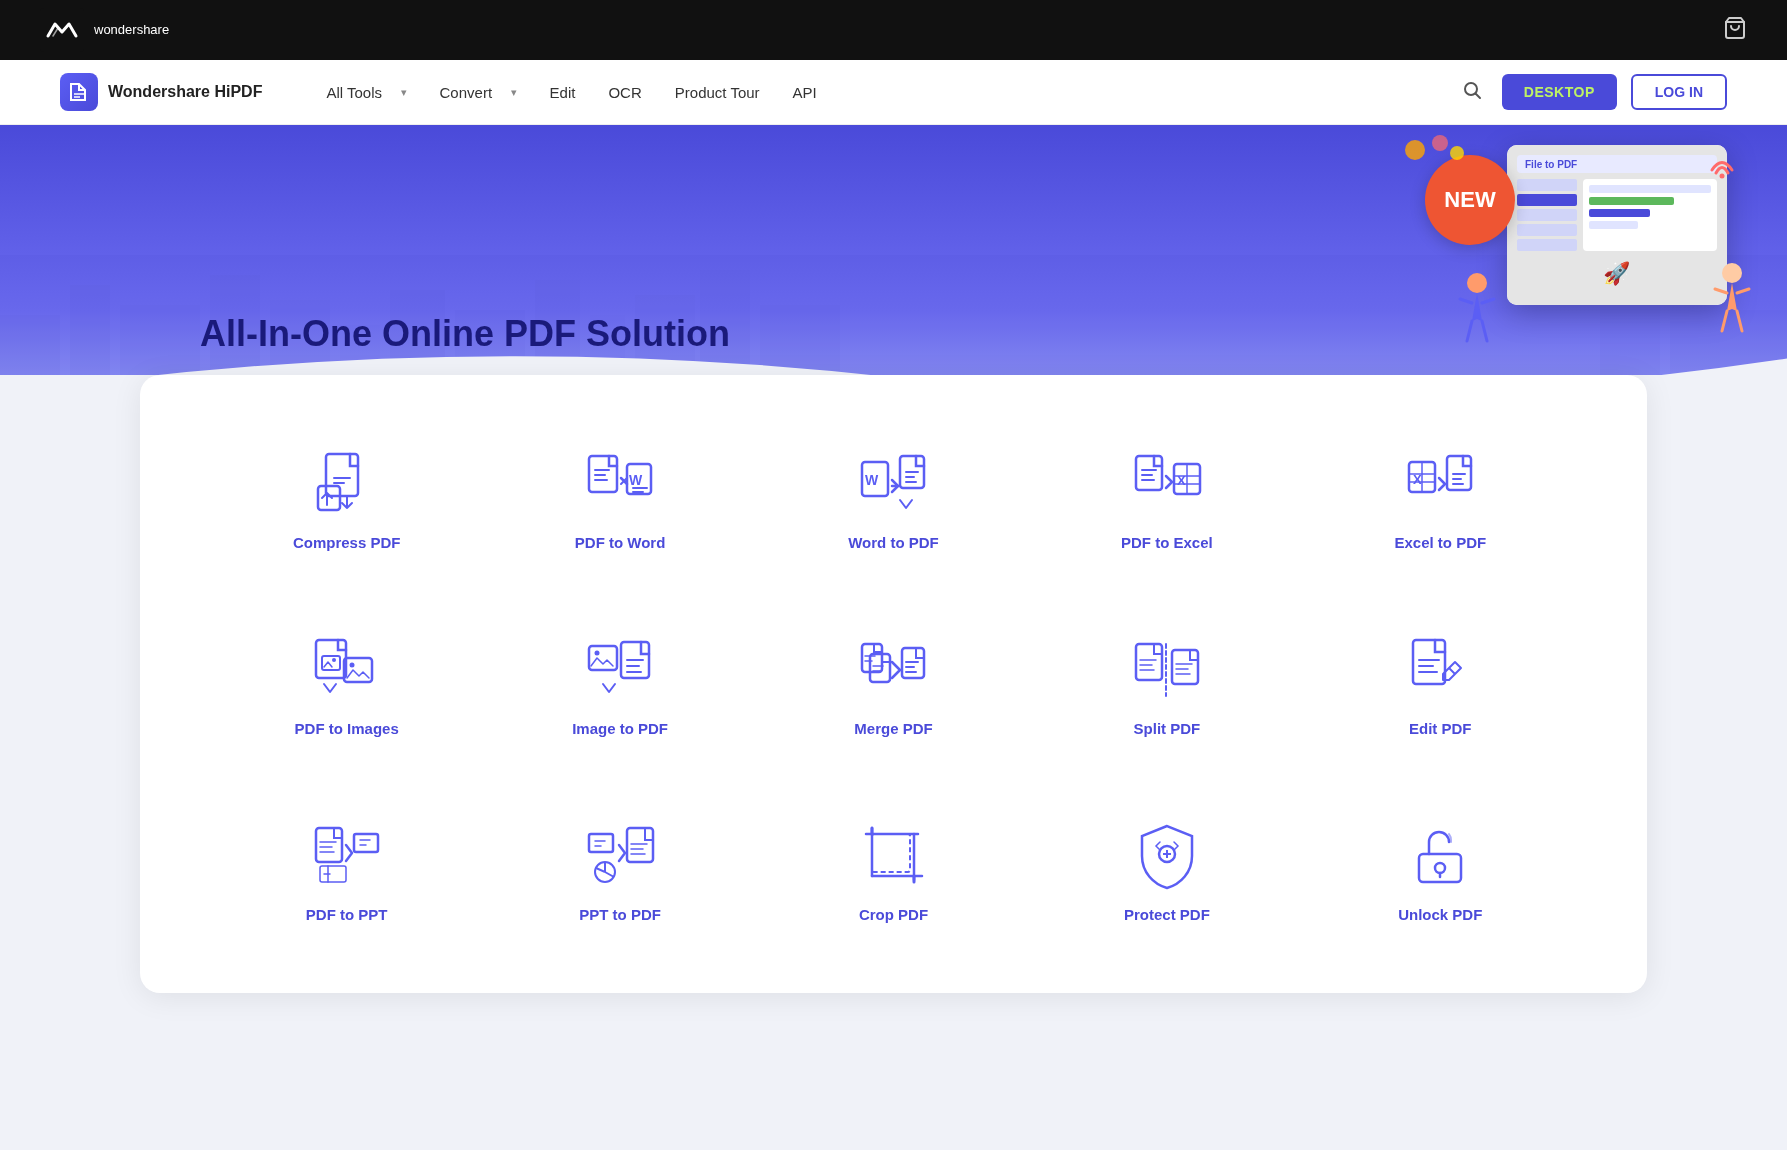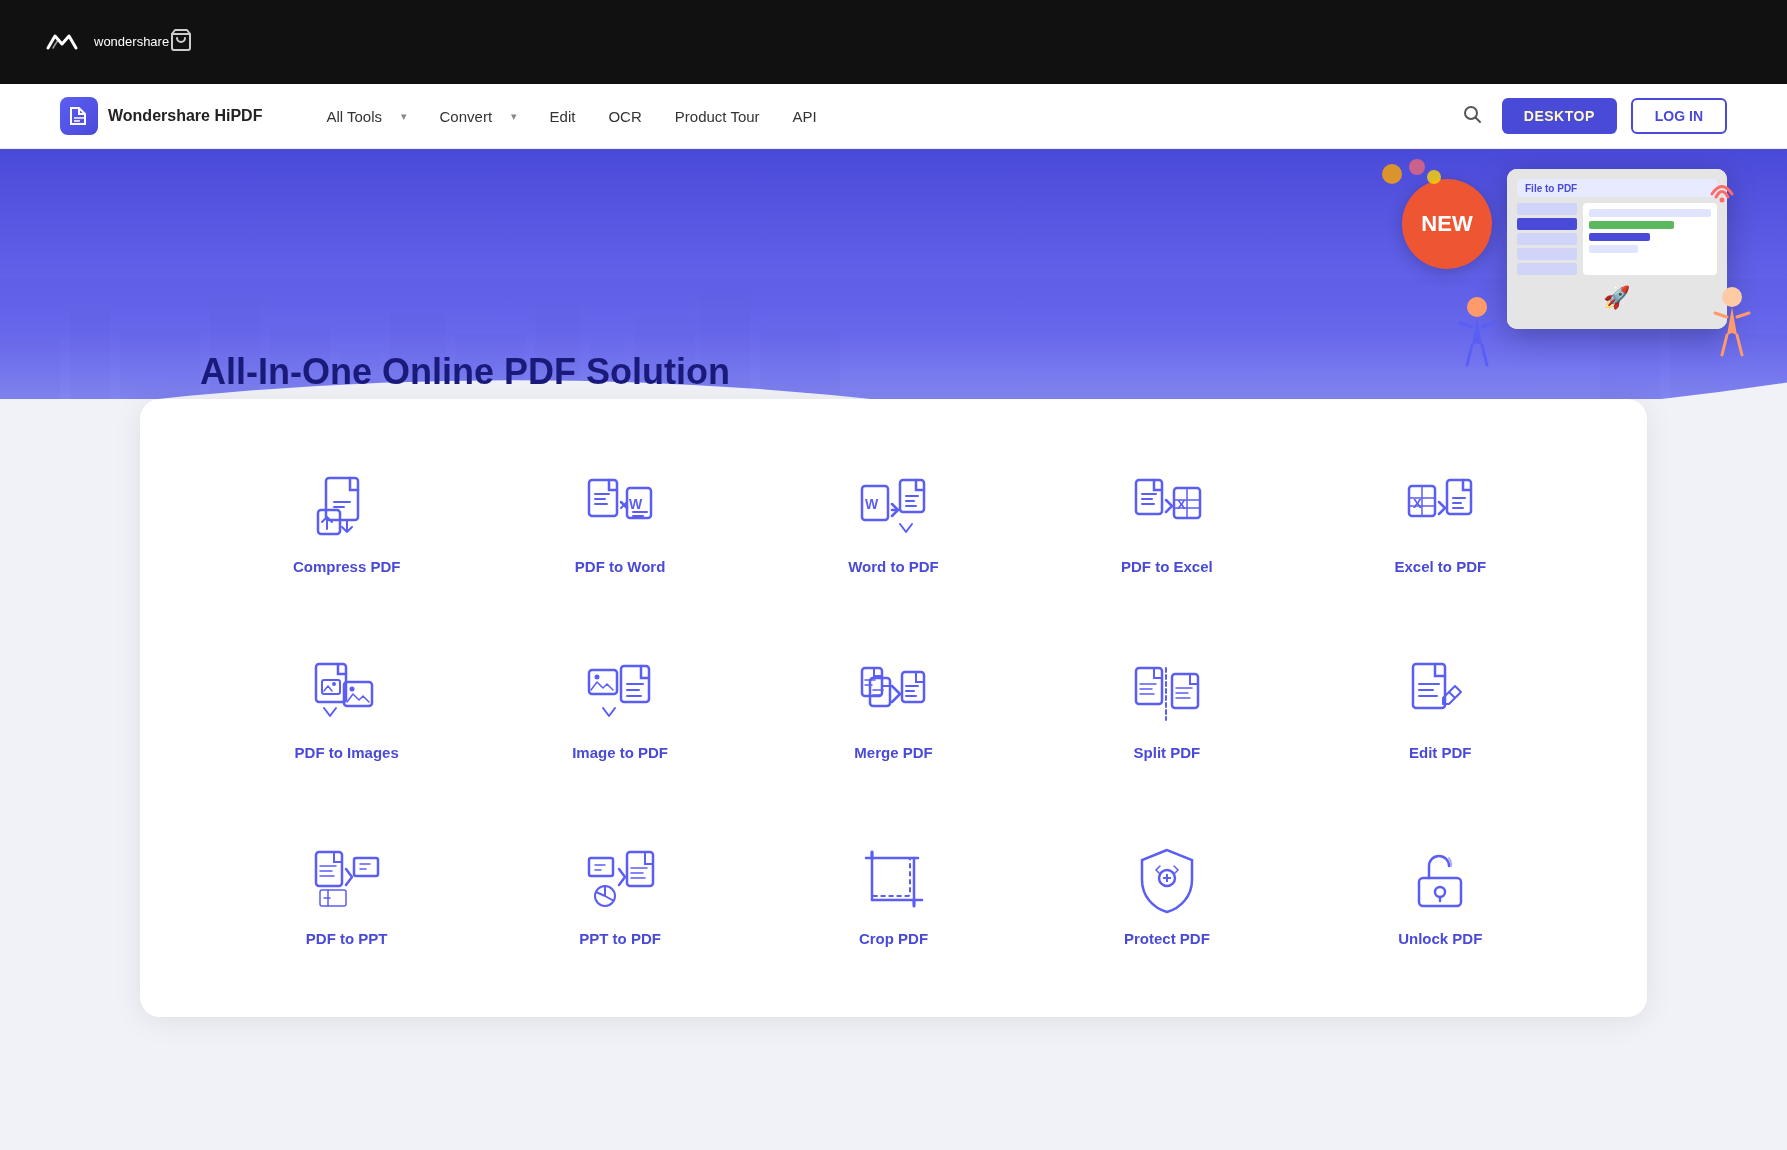--- a/index.html
+++ b/index.html
@@ -1,23 +1,24 @@
 <!DOCTYPE html>
 <html><head>
   <meta charset="utf-8">
   <style>
     * { margin: 0; padding: 0; box-sizing: border-box; }
     body { font-family: 'Segoe UI', Arial, sans-serif; background: #f0f2f8; width: 1787px; min-height: 1150px; overflow-x: hidden; }
 
     
     .top-nav {
       background: #111;
-      height: 84px;
-      display: flex;
-      align-items: center;
+      height: 60px;
+      display: flex;
+      align-items: center;
+      justify-content: space-between;
       padding: 0 40px;
     }
     .top-nav-logo {
       display: flex;
       align-items: center;
       gap: 10px;
     }
     .top-nav-logo .logo-icon {
       width: 44px;
       height: 44px;
@@ -112,21 +113,21 @@
     .search-icon-btn {
       background: none;
       border: none;
       cursor: pointer;
       font-size: 18px;
       color: #555;
       padding: 6px;
     }
     .btn-desktop {
       background: #4a4ad9;
-      color: #fef9c3;
+      color: #bef264;
       border: none;
       border-radius: 6px;
       padding: 10px 22px;
       font-size: 14px;
       font-weight: 700;
       cursor: pointer;
       letter-spacing: 0.5px;
     }
     .btn-login {
       background: #fff;
@@ -166,25 +167,25 @@
     .hero-content {
       position: relative;
       z-index: 5;
       padding: 50px 0 0 200px;
       padding-bottom: 60px;
     }
     .hero-title {
       font-size: 36px;
       font-weight: 800;
       color: #1a1a7a;
-      margin-bottom: 6px;
+      margin-bottom: 20px;
     }
     .hero-new-badge {
       position: absolute;
-      right: 295px;
+      right: 272px;
       top: 30px;
       z-index: 10;
     }
     .new-badge-circle {
       width: 90px;
       height: 90px;
       background: #e53;
       border-radius: 50%;
       display: flex;
       align-items: center;

